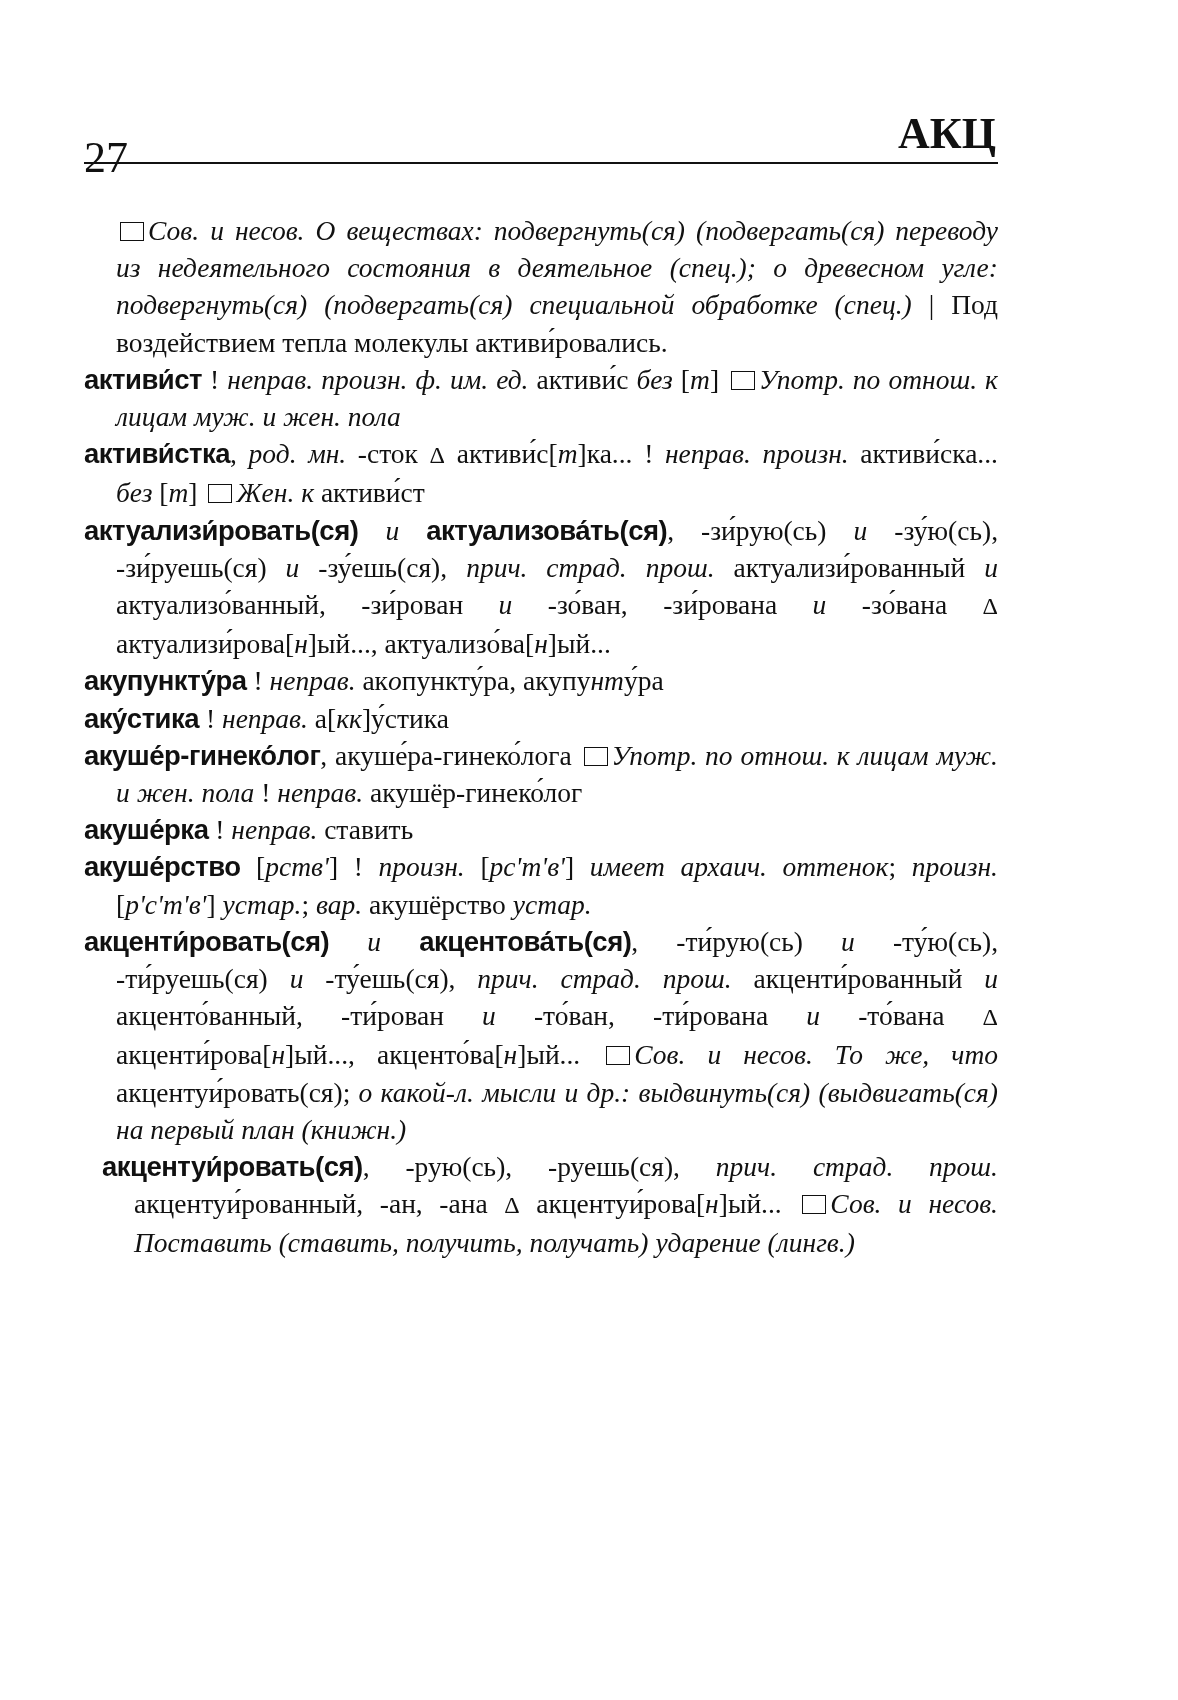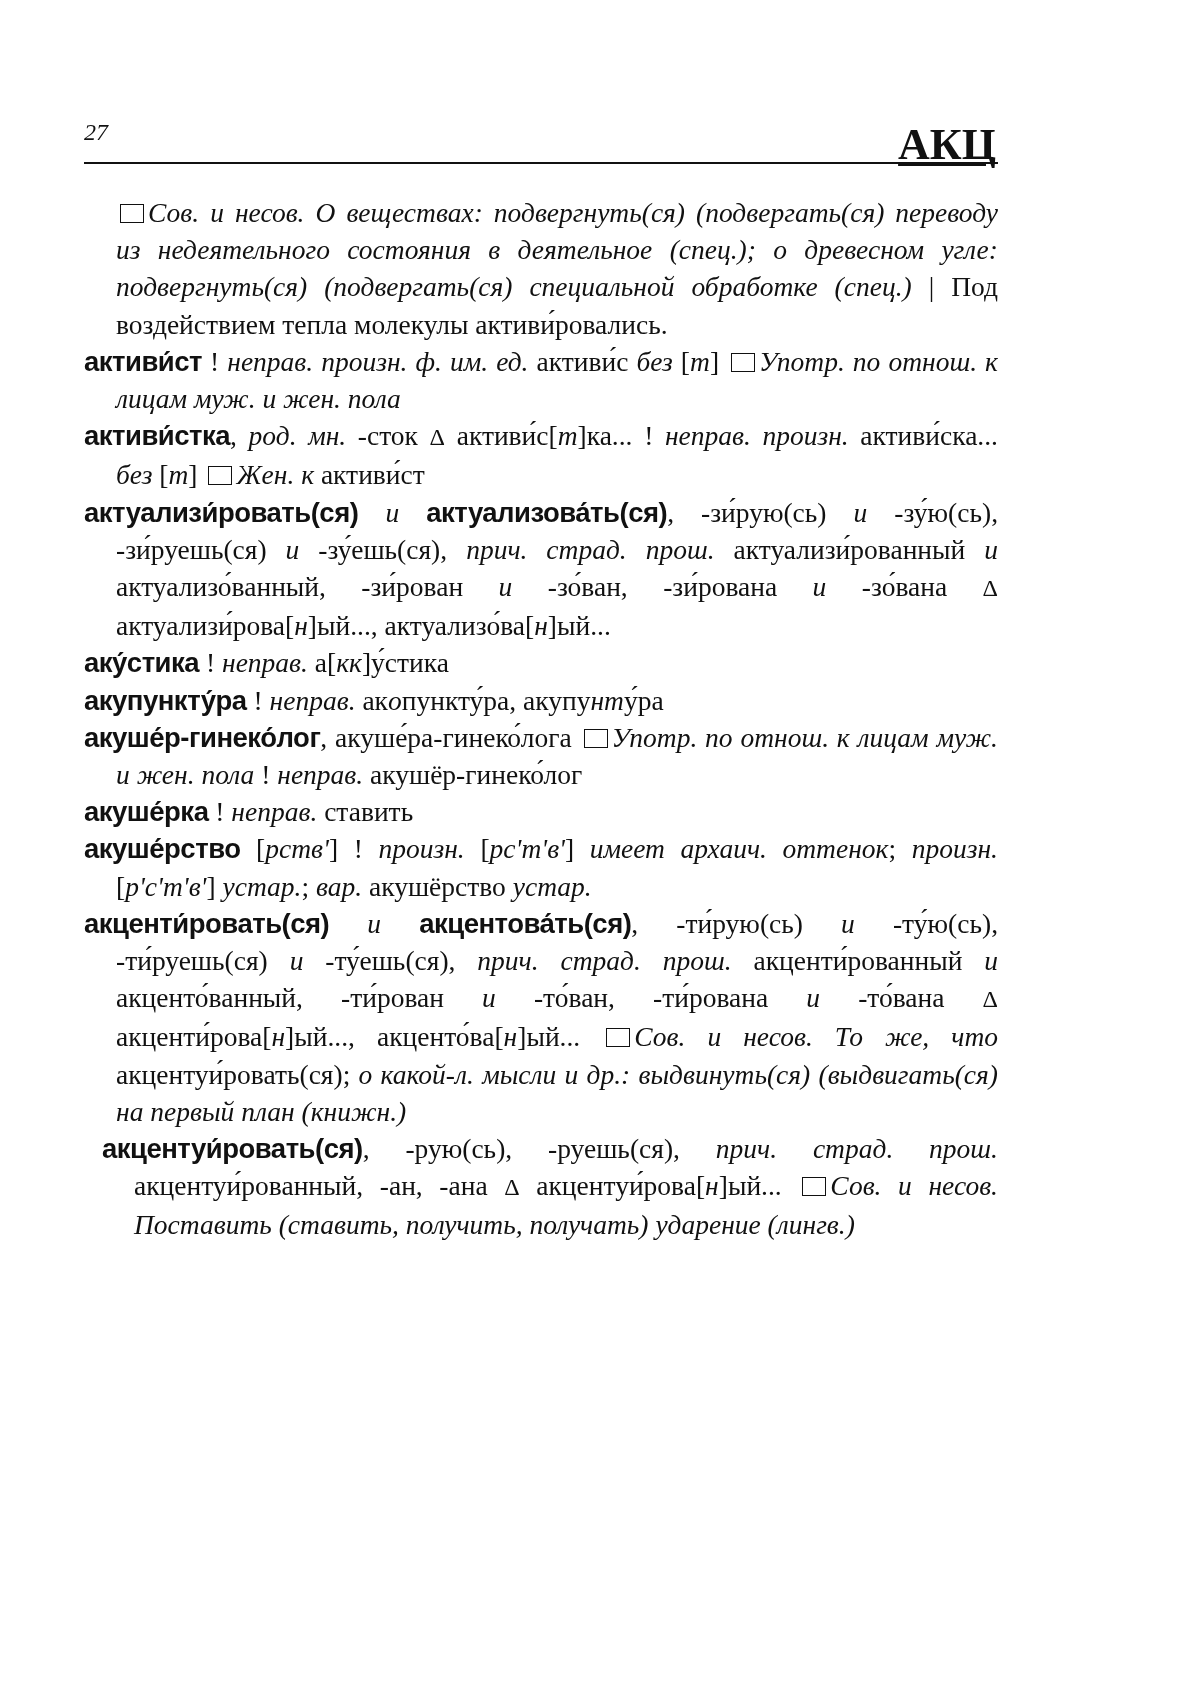--- a/index.html
+++ b/index.html
@@ -1,22 +1,22 @@
 <!DOCTYPE html>
 <html><head>
 <meta charset="utf-8">
 <style>
   html, body { margin:0; padding:0; background:#ffffff; }
   body { width:1178px; height:1700px; position:relative; overflow:hidden;
          font-family:"Liberation Serif", "DejaVu Serif", serif; color:#111; }
   .header { position:absolute; left:84px; top:108px; width:912px; height:56px; }
-  .page-num { position:absolute; left:0; top:11px; font-size:24px; font-family:"Liberation Serif", serif;font-style:italic; }
-  .guide { position:absolute; right:0; top:11px; font-size:44px; font-weight:bold; font-family:"Liberation Serif", serif;text-decoration:underline; }
+  .page-num { position:absolute; left:0; top:24px; font-size:44px; font-family:"Liberation Serif", serif; }
+  .guide { position:absolute; right:0; top:0; font-size:44px; font-weight:bold; font-family:"Liberation Serif", serif; }
   .rule { position:absolute; left:84px; top:162px; width:914px; height:0; border-top:2px solid #111; }
-  .body { position:absolute; left:84px; top:194px; width:914px; font-size:27.5px; line-height:37.2px; }
+  .body { position:absolute; left:84px; top:212px; width:914px; font-size:27.5px; line-height:37.2px; }
   .entry { text-indent:-32px; padding-left:32px; text-align:justify; margin:0; }
   .entry.cont { text-indent:0; padding-left:32px; }
   .entry.shift { margin-left:18px; }
   b { font-family:"Liberation Sans", sans-serif; font-weight:bold; letter-spacing:-0.5px; }
   i { font-style:italic; }
   .box { display:inline-block; width:22px; height:17px; border:1.8px solid #111; vertical-align:-1px; margin:0 4px; }
   .tri { font-size:24px; }
 </style>
 </head>
 <body>
@@ -25,20 +25,20 @@
   <span class="page-num">27</span>
   <span class="guide">АКЦ</span>
 </div>
 <div class="rule"></div>
 
 <div class="body" id="entries">
     <p class="entry cont"><span class="box"></span><i>Сов. и несов. О веществах: подвергнуть(ся) (подвергать(ся) переводу из недеятельного состояния в деятельное (спец.); о древесном угле: подвергнуть(ся) (подвергать(ся) специальной обработке (спец.)</i><span> | Под воздействием тепла молекулы активи́ровались.</span></p>
     <p class="entry"><b>активи́ст</b><span> ! </span><i>неправ. произн. ф. им. ед.</i><span> активи́с </span><i>без</i><span> [</span><i>т</i><span>] </span><span class="box"></span><i>Употр. по отнош. к лицам муж. и жен. пола</i></p>
     <p class="entry"><b>активи́стка</b><span>, </span><i>род. мн.</i><span> -сток </span><span class="tri">Δ</span><span> активи́с[</span><i>т</i><span>]ка... ! </span><i>неправ. произн.</i><span> активи́ска... </span><i>без</i><span> [</span><i>т</i><span>] </span><span class="box"></span><i>Жен. к</i><span> активи́ст</span></p>
     <p class="entry"><b>актуализи́ровать(ся)</b><i> и </i><b>актуализова́ть(ся)</b><span>, -зи́рую(сь) </span><i>и</i><span> -зу́ю(сь), -зи́руешь(ся) </span><i>и</i><span> -зу́ешь(ся), </span><i>прич. страд. прош.</i><span> актуализи́рованный </span><i>и</i><span> актуализо́ванный, -зи́рован </span><i>и</i><span> -зо́ван, -зи́рована </span><i>и</i><span> -зо́вана </span><span class="tri">Δ</span><span> актуализи́рова[</span><i>н</i><span>]ый..., актуализо́ва[</span><i>н</i><span>]ый...</span></p>
+    <p class="entry"><b>акупункту́ра</b><span> ! </span><i>неправ.</i><span> ак</span><i>о</i><span>пункту́ра, акупу</span><i>нт</i><span>у́ра</span></p>
     <p class="entry"><b>аку́стика</b><span> ! </span><i>неправ.</i><span> а[</span><i>кк</i><span>]у́стика</span></p>
-    <p class="entry"><b>акупункту́ра</b><span> ! </span><i>неправ.</i><span> ак</span><i>о</i><span>пункту́ра, акупу</span><i>нт</i><span>у́ра</span></p>
     <p class="entry"><b>акуше́р-гинеко́лог</b><span>, акуше́ра-гинеко́лога </span><span class="box"></span><i>Употр. по отнош. к лицам муж. и жен. пола</i><span> ! </span><i>неправ.</i><span> акушёр-гинеко́лог</span></p>
     <p class="entry"><b>акуше́рка</b><span> ! </span><i>неправ.</i><span> ставить</span></p>
     <p class="entry"><b>акуше́рство</b><span> [</span><i>рств'</i><span>] ! </span><i>произн.</i><span> [</span><i>рс'т'в'</i><span>] </span><i>имеет архаич. оттенок</i><span>; </span><i>произн.</i><span> [</span><i>р'с'т'в'</i><span>] </span><i>устар.</i><span>; </span><i>вар.</i><span> акушёрство </span><i>устар.</i></p>
     <p class="entry"><b>акценти́ровать(ся)</b><i> и </i><b>акцентова́ть(ся)</b><span>, -ти́рую(сь) </span><i>и</i><span> -ту́ю(сь), -ти́руешь(ся) </span><i>и</i><span> -ту́ешь(ся), </span><i>прич. страд. прош.</i><span> акценти́рованный </span><i>и</i><span> акценто́ванный, -ти́рован </span><i>и</i><span> -то́ван, -ти́рована </span><i>и</i><span> -то́вана </span><span class="tri">Δ</span><span> акценти́рова[</span><i>н</i><span>]ый..., акценто́ва[</span><i>н</i><span>]ый... </span><span class="box"></span><i>Сов. и несов. То же, что</i><span> акцентуи́ровать(ся); </span><i>о какой-л. мысли и др.: выдвинуть(ся) (выдвигать(ся) на первый план (книжн.)</i></p>
     <p class="entry shift"><b>акцентуи́ровать(ся)</b><span>, -рую(сь), -руешь(ся), </span><i>прич. страд. прош.</i><span> акцентуи́рованный, -ан, -ана </span><span class="tri">Δ</span><span> акцентуи́рова[</span><i>н</i><span>]ый... </span><span class="box"></span><i>Сов. и несов. Поставить (ставить, получить, получать) ударение (лингв.)</i></p>
   </div>
 
 </body></html>

